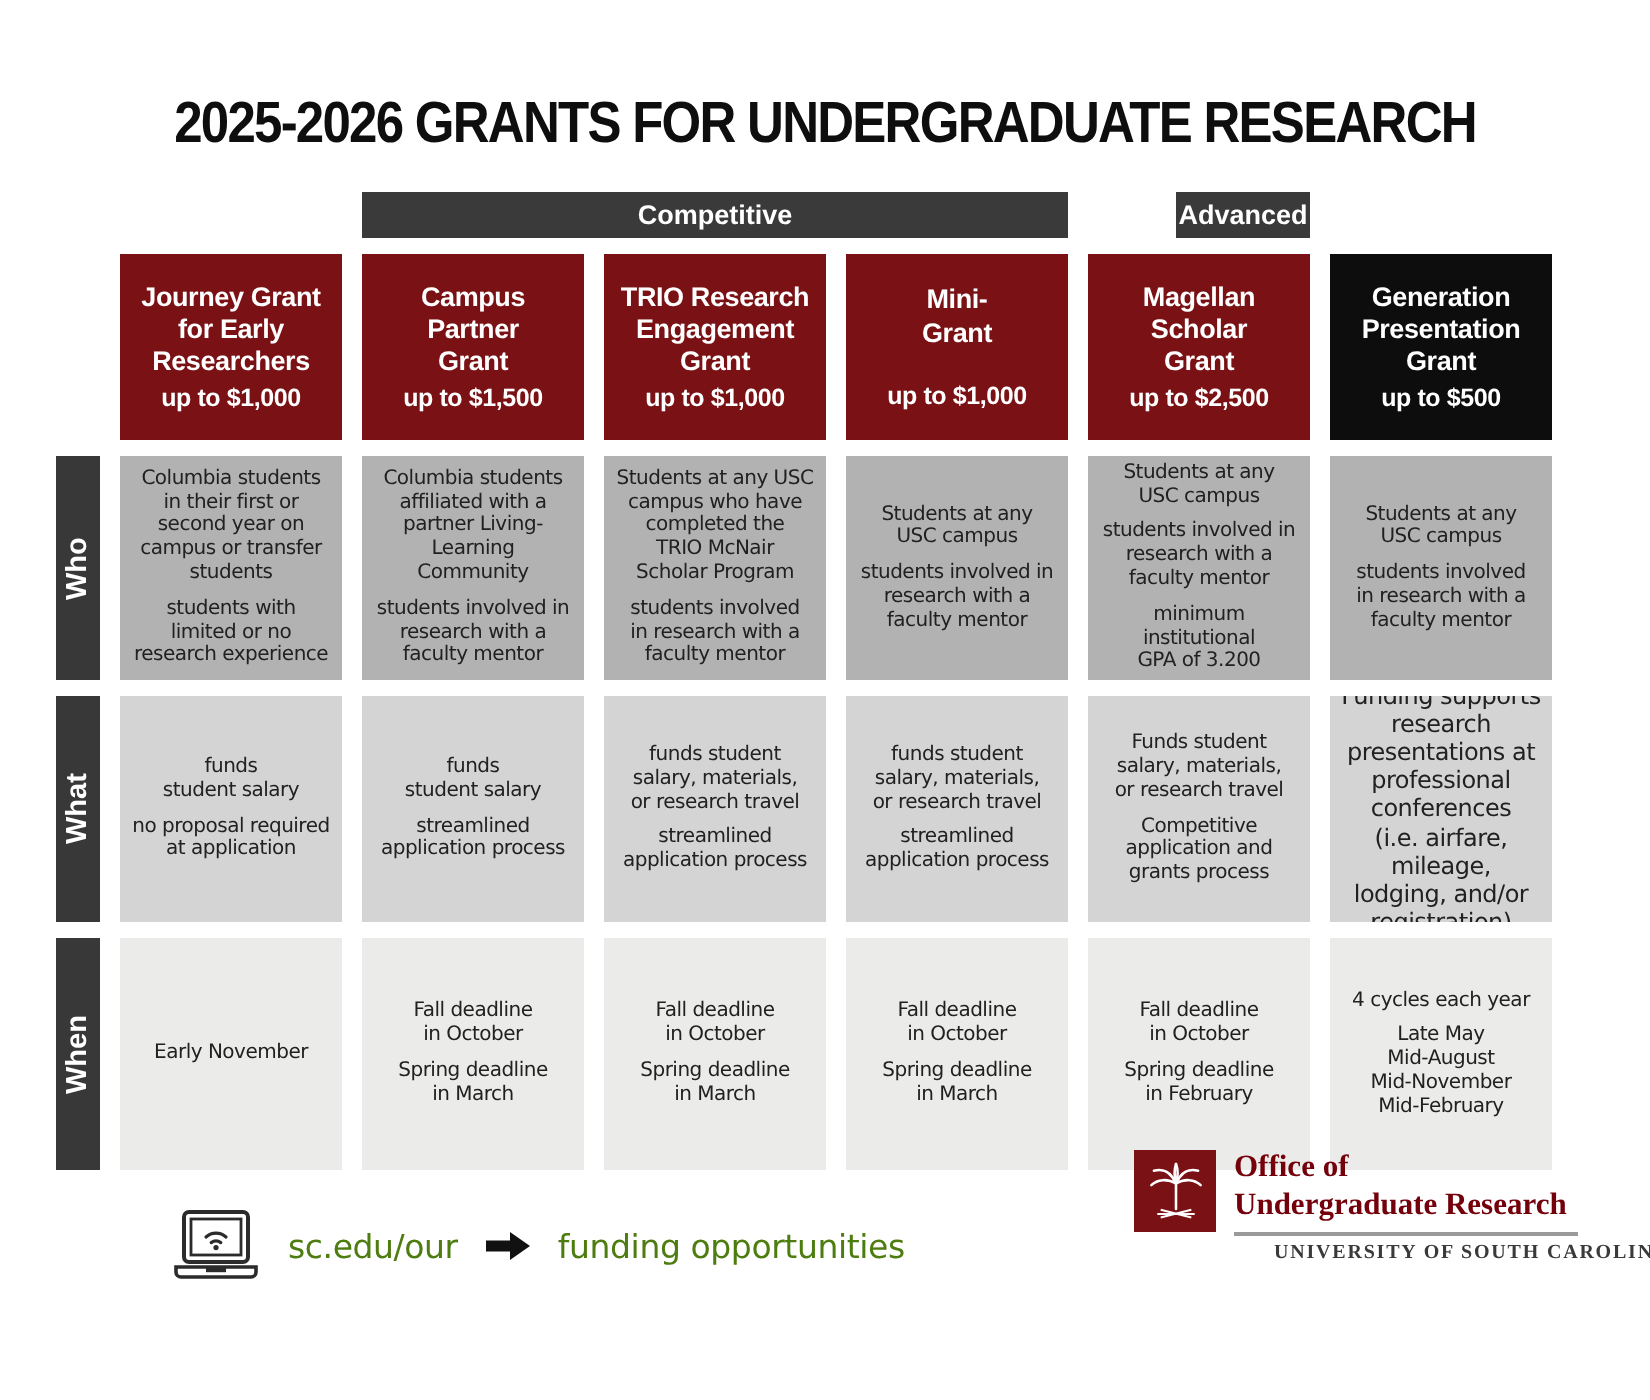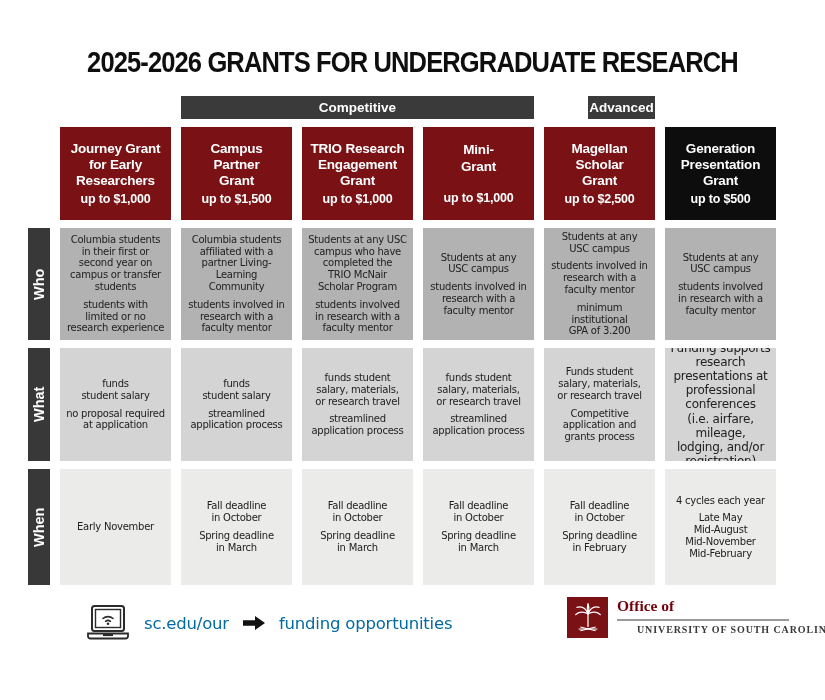--- a/index.html
+++ b/index.html
@@ -46,23 +46,23 @@
     text-align:center;font-size:10px;line-height:1.18;color:#212121;
     letter-spacing:-0.25px;padding:2px 4px;overflow:hidden;
   }
   .cell .para{white-space:pre-line;margin:3px 0;}
   .c-who{background:#b2b2b2;}
   .c-what{background:#d4d4d4;}
   .c-when{background:#ebebe9;}
   .small{font-size:12px;}
   .footer-left{
     position:absolute;left:85px;top:604px;display:flex;align-items:center;gap:13px;
-    font-size:16.5px;color:#0369a1;letter-spacing:-0.2px;
-  }
-  .footer-right{position:absolute;left:567px;top:597px;display:flex;gap:9px;}
+    font-size:16.5px;color:#4d7c0f;letter-spacing:-0.2px;
+  }
+  .footer-right{position:absolute;left:567px;top:575px;display:flex;gap:9px;}
   .logo-mark{width:41px;height:41px;background:#7a1215;flex:0 0 41px;display:flex;align-items:center;justify-content:center;}
   .logo-right{display:flex;flex-direction:column;width:172px;}
   .logo-office{font-family:"Liberation Serif",serif;font-weight:bold;color:#73000a;font-size:15.5px;line-height:1.22;}
   .logo-rule{border-top:2px solid #9a9a9a;margin:3px 0 3px 0;width:172px;}
   .logo-univ{font-family:"Liberation Serif",serif;font-weight:bold;color:#3a3a3a;font-size:10px;letter-spacing:0.9px;white-space:nowrap;margin-left:20px;}
 </style>
 </head>
 <body>
 
 <div class="title">2025-2026 GRANTS FOR UNDERGRADUATE RESEARCH</div>
@@ -284,16 +284,17 @@
       </g>
       <g stroke="#ffffff" fill="none" stroke-width="1.2">
         <path d="M11 30.5 L29 35"></path>
         <path d="M29 30.5 L11 35"></path>
         <path d="M9 33 h22"></path>
       </g>
     </svg>
   </div>
   <div class="logo-right">
     <div class="logo-office">Office of</div>
+    <div class="logo-office">Undergraduate Research</div>
     <div class="logo-rule"></div>
     <div class="logo-univ">UNIVERSITY OF SOUTH CAROLINA</div>
   </div>
 </div>
 
 </body></html>

